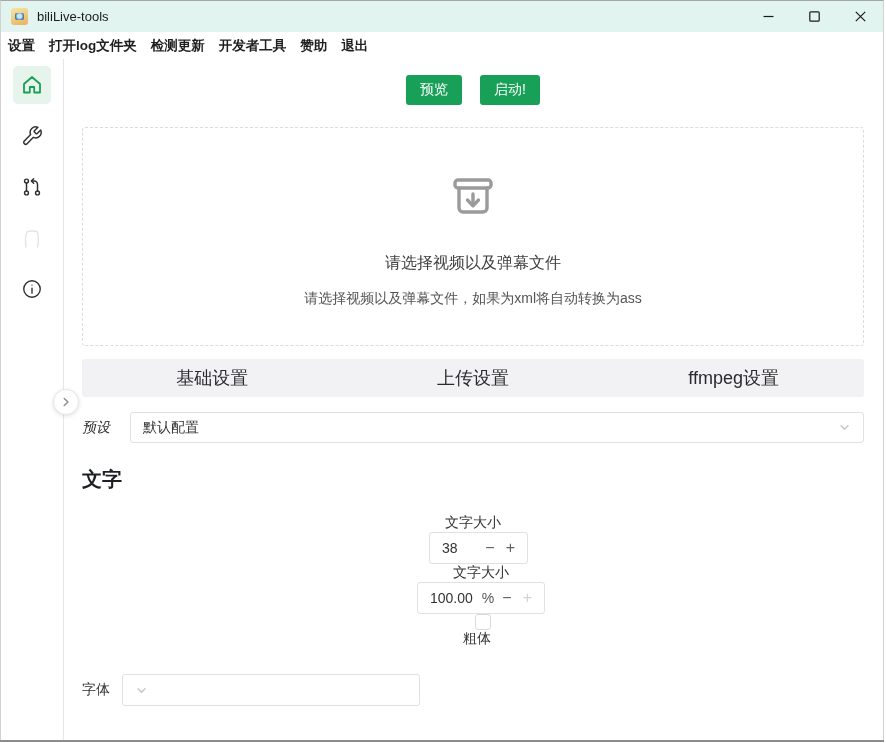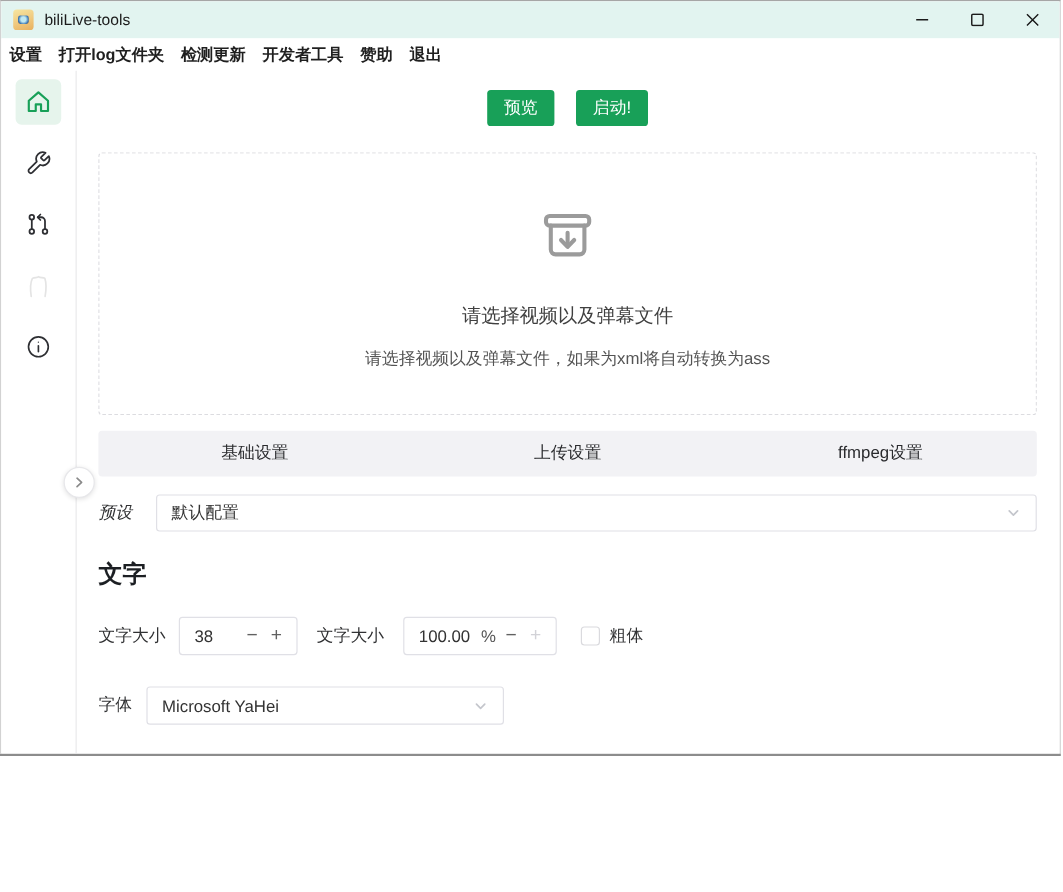--- a/index.html
+++ b/index.html
@@ -1,20 +1,20 @@
 <!DOCTYPE html>
 <html><head>
 <meta charset="utf-8">
 <style>
   * { margin: 0; padding: 0; box-sizing: border-box; }
   html,body { width: 886px; height: 743px; }
   body { font-family: "Liberation Sans", "DejaVu Sans", sans-serif; background: #fff; }
 
   .window {
-    position: relative; width: 884px; height: 628px;
+    position: relative; width: 884px; height: 740px;
     border-top: 1px solid #a6a6a6; border-left: 1px solid #d2d2d2;
     border-right: 1px solid #d2d2d2;
     margin: 0; box-shadow: 0 2px 0 #8c8c8c;
     background: #fff; overflow: hidden;
   }
 
   
   .titlebar {
     height: 31px; background: #e2f4f0; display: flex; align-items: center;
   }
@@ -80,40 +80,40 @@
   .dropzone-title { font-size: 16px; color: #404040; margin-top: 24px; }
   .dropzone-subtitle { font-size: 14px; color: #545454; margin-top: 16px; }
 
   
   .tabs {
     margin-top: 13px; height: 38px; background: #f2f2f5; border-radius: 3px;
     display: flex; align-items: stretch;
   }
   .tab {
     flex: 1; display: flex; align-items: center; justify-content: center;
-    font-size: 14px; color: #2a2b2e; border-radius: 3px; margin: 3px 0;
+    font-size: 18px; color: #2a2b2e; border-radius: 3px; margin: 3px 0;
   }
   .tab.active { background: #fff; margin: 3px; box-shadow: 0 1px 3px rgba(0,0,0,.07); }
 
   
   .preset-row { margin-top: 15px; display: flex; align-items: center; }
   .field-label { font-size: 14px; color: #303133; flex: 0 0 auto; }
   .preset-row .field-label { margin-right: 20px; font-style: italic; }
   .select {
     height: 31px; border: 1px solid #e0e0e6; border-radius: 3px; background: #fff;
     display: flex; align-items: center; padding: 0 12px; font-size: 14px; color: #333;
   }
   .select .select-value { flex: 1; }
   .preset-row .select { flex: 1; }
 
   
   .section-heading { margin-top: 22px; font-size: 20px; font-weight: bold; color: #1c1f23; line-height: 28px; }
 
   
-  .controls-row { margin-top: 21px; display: flex; align-items: center; }
+  .controls-row { margin-top: 21px; display: flex; align-items: center; flex-direction: column; }
   .num-input {
     height: 32px; border: 1px solid #e0e0e6; border-radius: 3px; background: #fff;
     display: flex; align-items: center; padding: 12px 12px;
   }
   .num-input input {
     border: none; outline: none; font-size: 14px; color: #333; width: 100%;
     font-family: inherit; background: transparent; padding: 0; min-width: 0;
   }
   .num-suffix { font-size: 14px; color: #555; margin-right: 8px; flex: 0 0 auto; }
   .stepper { font-size: 16px; color: #616161; line-height: 1; flex: 0 0 auto; user-select: none; }
@@ -266,21 +266,20 @@
           <span class="stepper disabled">+</span>
         </div>
 
         <div class="checkbox"></div>
         <div class="field-label checkbox-label">粗体</div>
       </div>
 
       <div class="font-row">
         <div class="field-label">字体</div>
         <div class="select font-select">
-          <div class="select-value">Microsoft YaHei</div>
           <svg width="13" height="13" viewBox="0 0 12 12" fill="none" stroke="#c4c6cc" stroke-width="1.3" stroke-linecap="round" stroke-linejoin="round">
             <path d="M2.8 4.4 L6 7.6 L9.2 4.4"></path>
           </svg>
         </div>
       </div>
 
       <hr class="divider">
 
       <h2 class="section-heading heading-screen">画面</h2>
 

